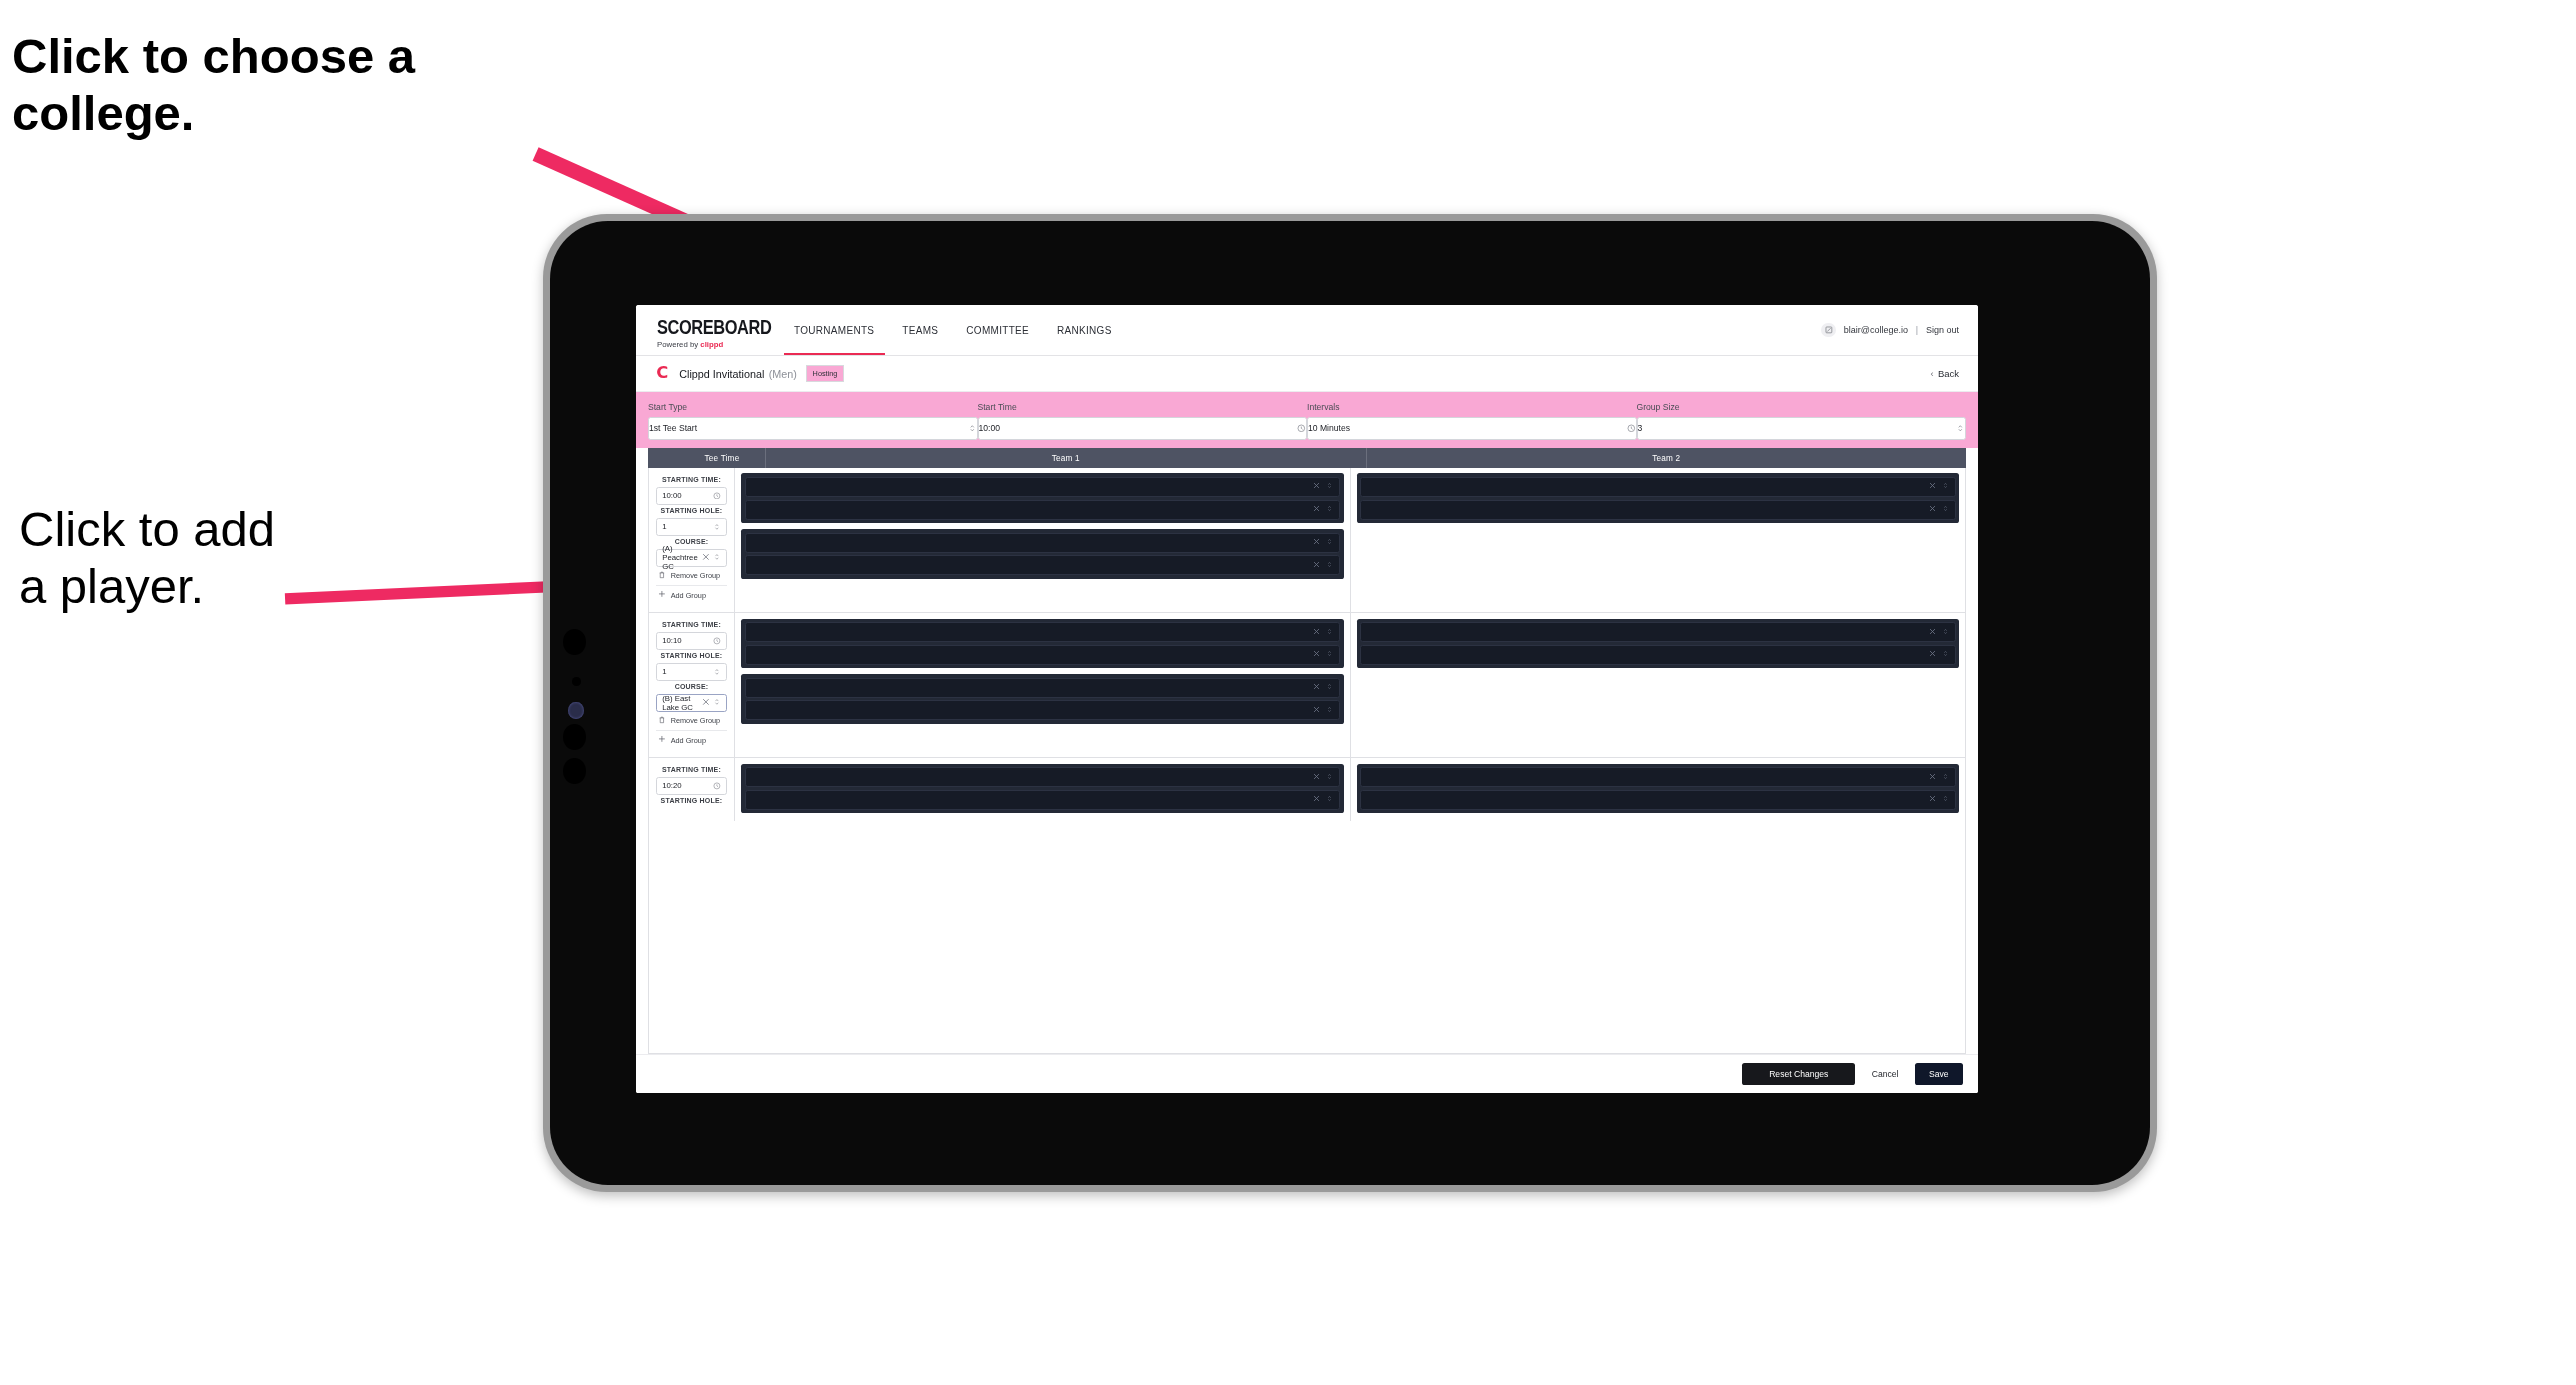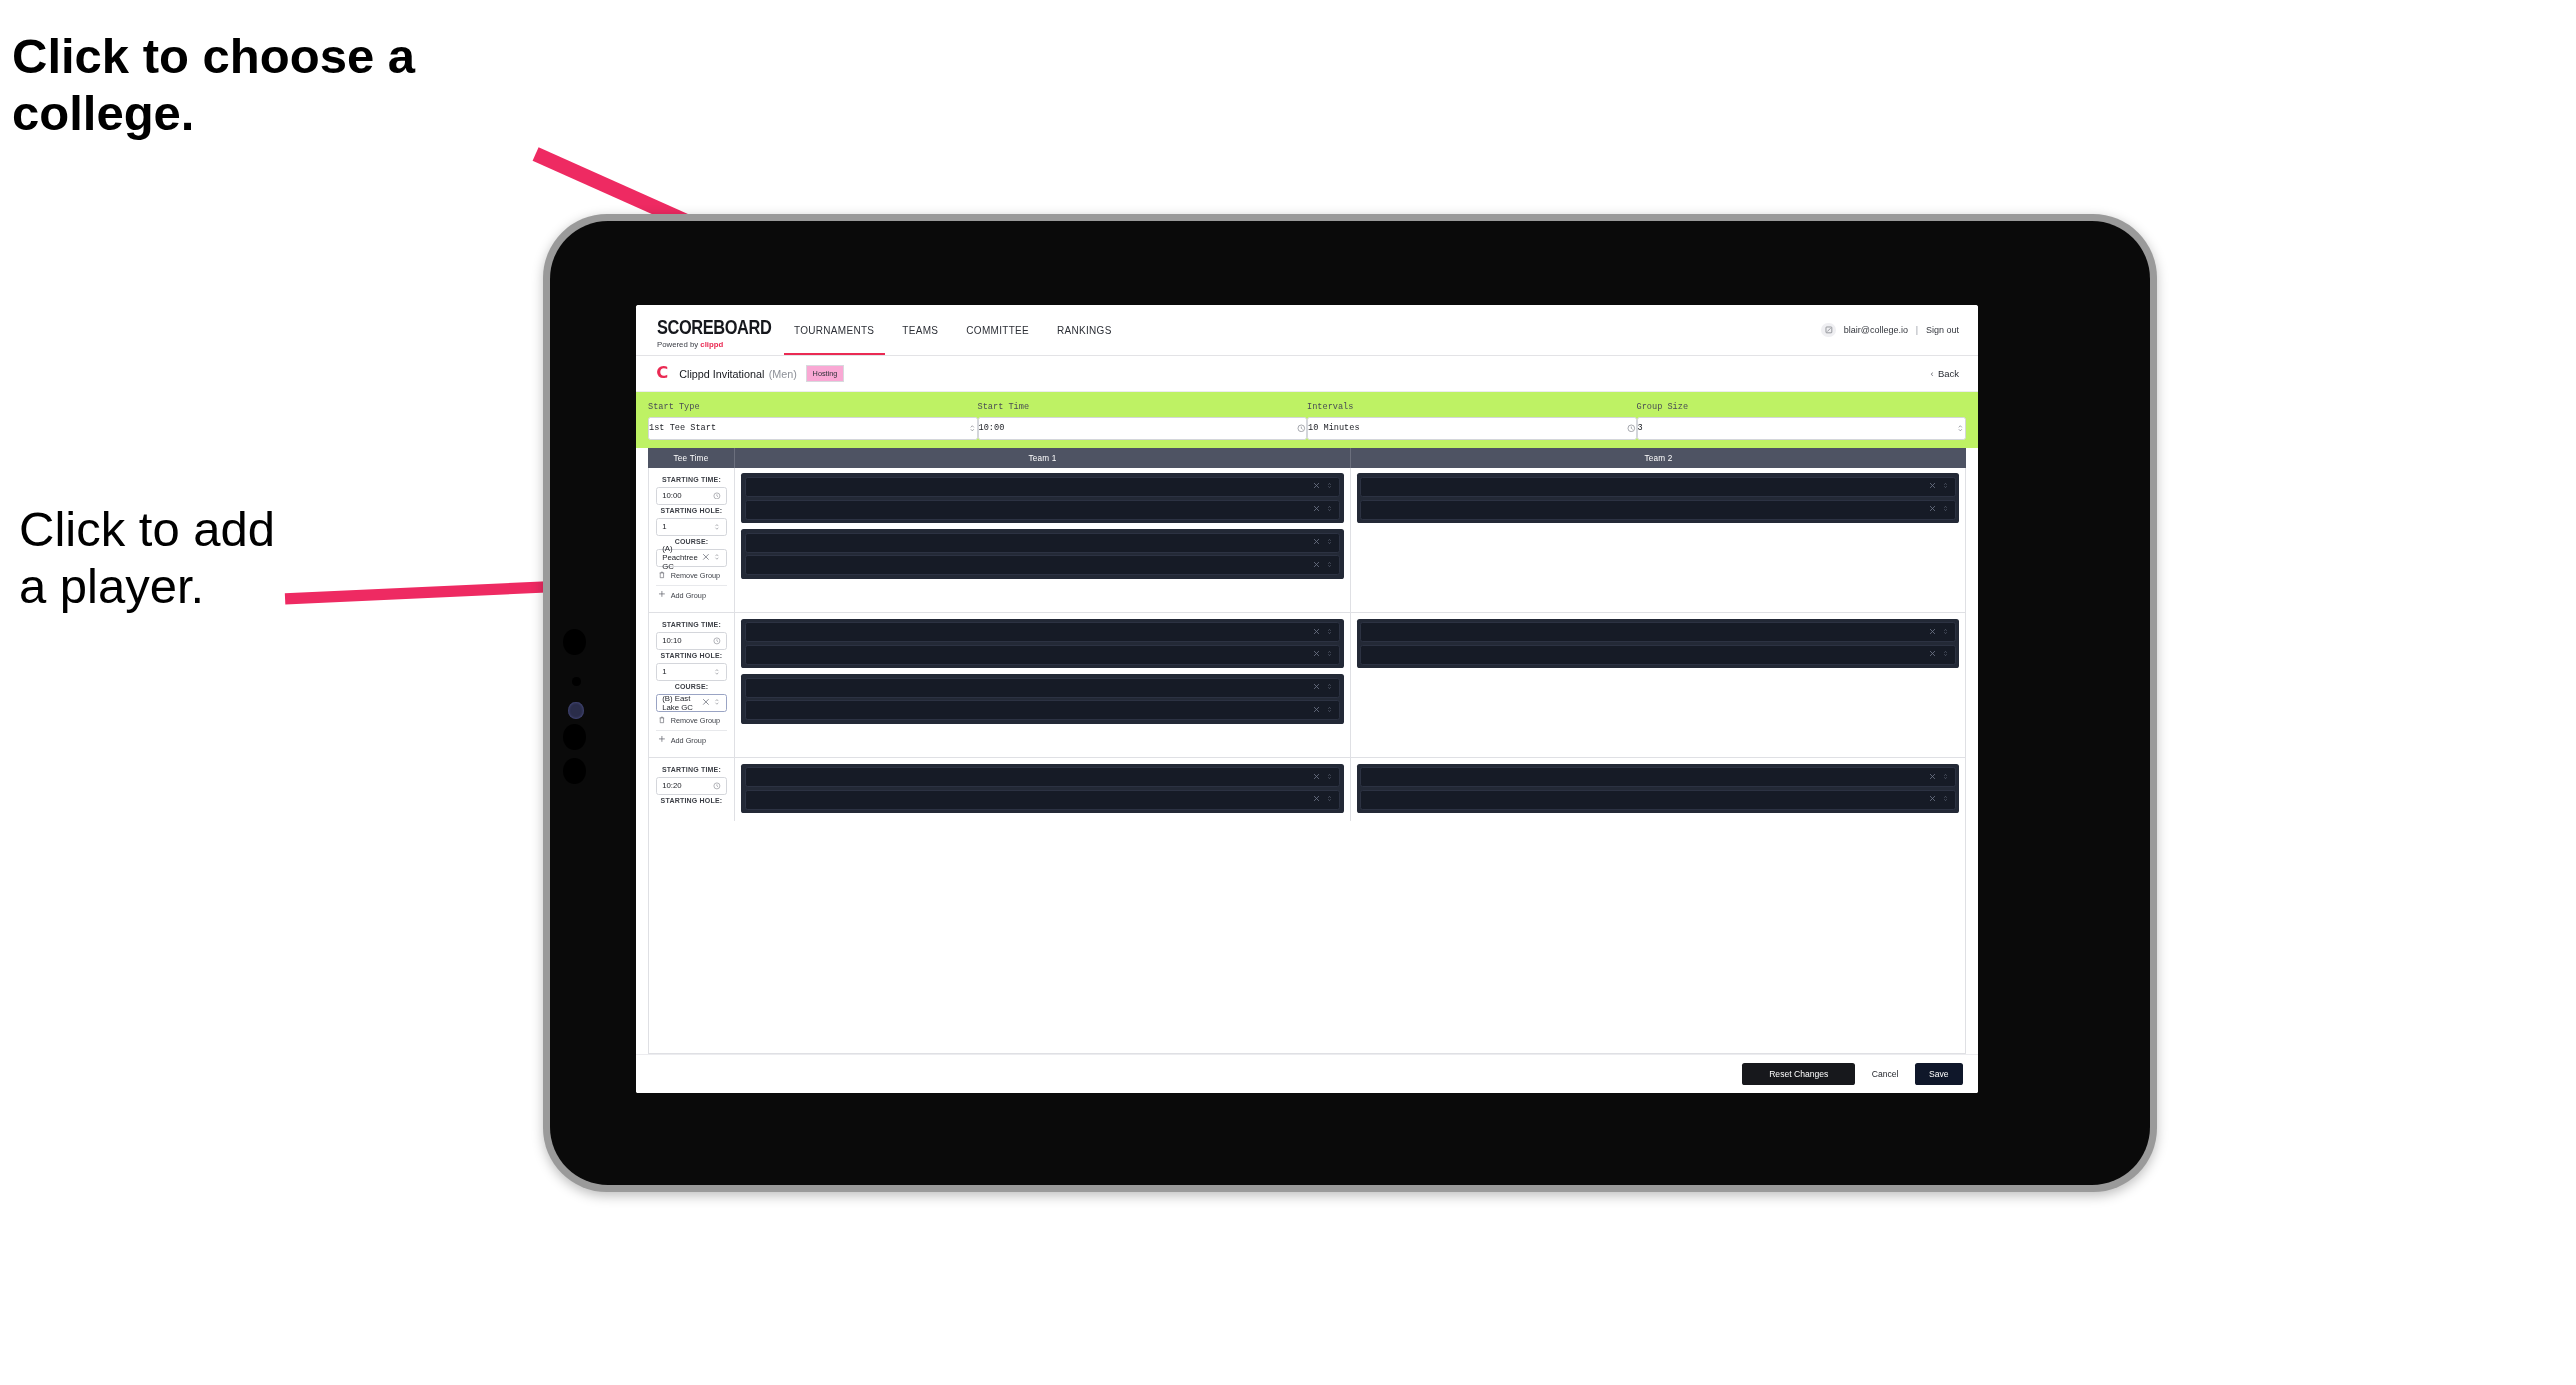--- a/index.html
+++ b/index.html
@@ -63,31 +63,31 @@
          font-family:"DejaVu Sans",sans-serif;}
   #tname{font-size:10.8px;color:#16181d;}
   #tgender{font-size:10.8px;color:#8e9199;margin-left:4.3px;}
   #thosting{margin-left:9.5px;font-size:7.3px;color:#2c2f36;border:0.9px solid #d8d9dd;
             border-radius:0;padding:2.6px 5.2px;background:#f9a8d4;}
   #tback{margin-left:auto;display:flex;align-items:center;gap:4.3px;
          font-size:9.5px;color:#2c2f36;cursor:pointer;}
   #tback .chev{font-size:9.5px;color:#6e7178;}
 
   
-  #controls{display:flex;padding:10.4px 12px 8.6px 12px;background:#bef264;font-family:Liberation Mono, monospace;}
+  #controls{display:flex;padding:10.4px 12px 8.6px 12px;background:#f9a8d4;}
   .ctl{flex:1;display:flex;flex-direction:column;}
   .ctl-label{font-size:8.6px;color:#4a4d55;margin-bottom:4.3px;}
   .ctl-box{height:21px;border:0.9px solid #d4d6db;border-radius:2.6px;background:#fff;
            display:flex;align-items:center;padding:0 0;}
   .ctl-val{font-size:8.6px;color:#1c1e24;flex:1;}
   .ctl-ico{color:#6a6d75;font-size:8.6px;display:flex;align-items:center;}
   .ctl-ico svg{width:8.6px;height:8.6px;}
 
   
-  #thead{display:flex;background:#4e5363;height:20px;flex:0 0 20px;margin:0 12px;}
+  #thead{display:flex;background:#4e5363;height:20px;flex:0 0 20px;margin:0 12px;padding-left:31px;}
   .th{display:flex;align-items:center;justify-content:center;color:#fff;font-size:8.2px;
       letter-spacing:0.2px;}
   .th-tee{width:86px;border-right:0.9px solid #6b6f7d;}
   .th-t1{flex:1;border-right:0.9px solid #6b6f7d;}
   .th-t2{flex:1;}
 
   
   #tbody{flex:1;margin:0 12px;border:0.9px solid #dfe0e4;border-top:none;
          overflow:hidden;background:#fff;position:relative;}
   .grow{display:flex;border-bottom:0.9px solid #dfe0e4;}

